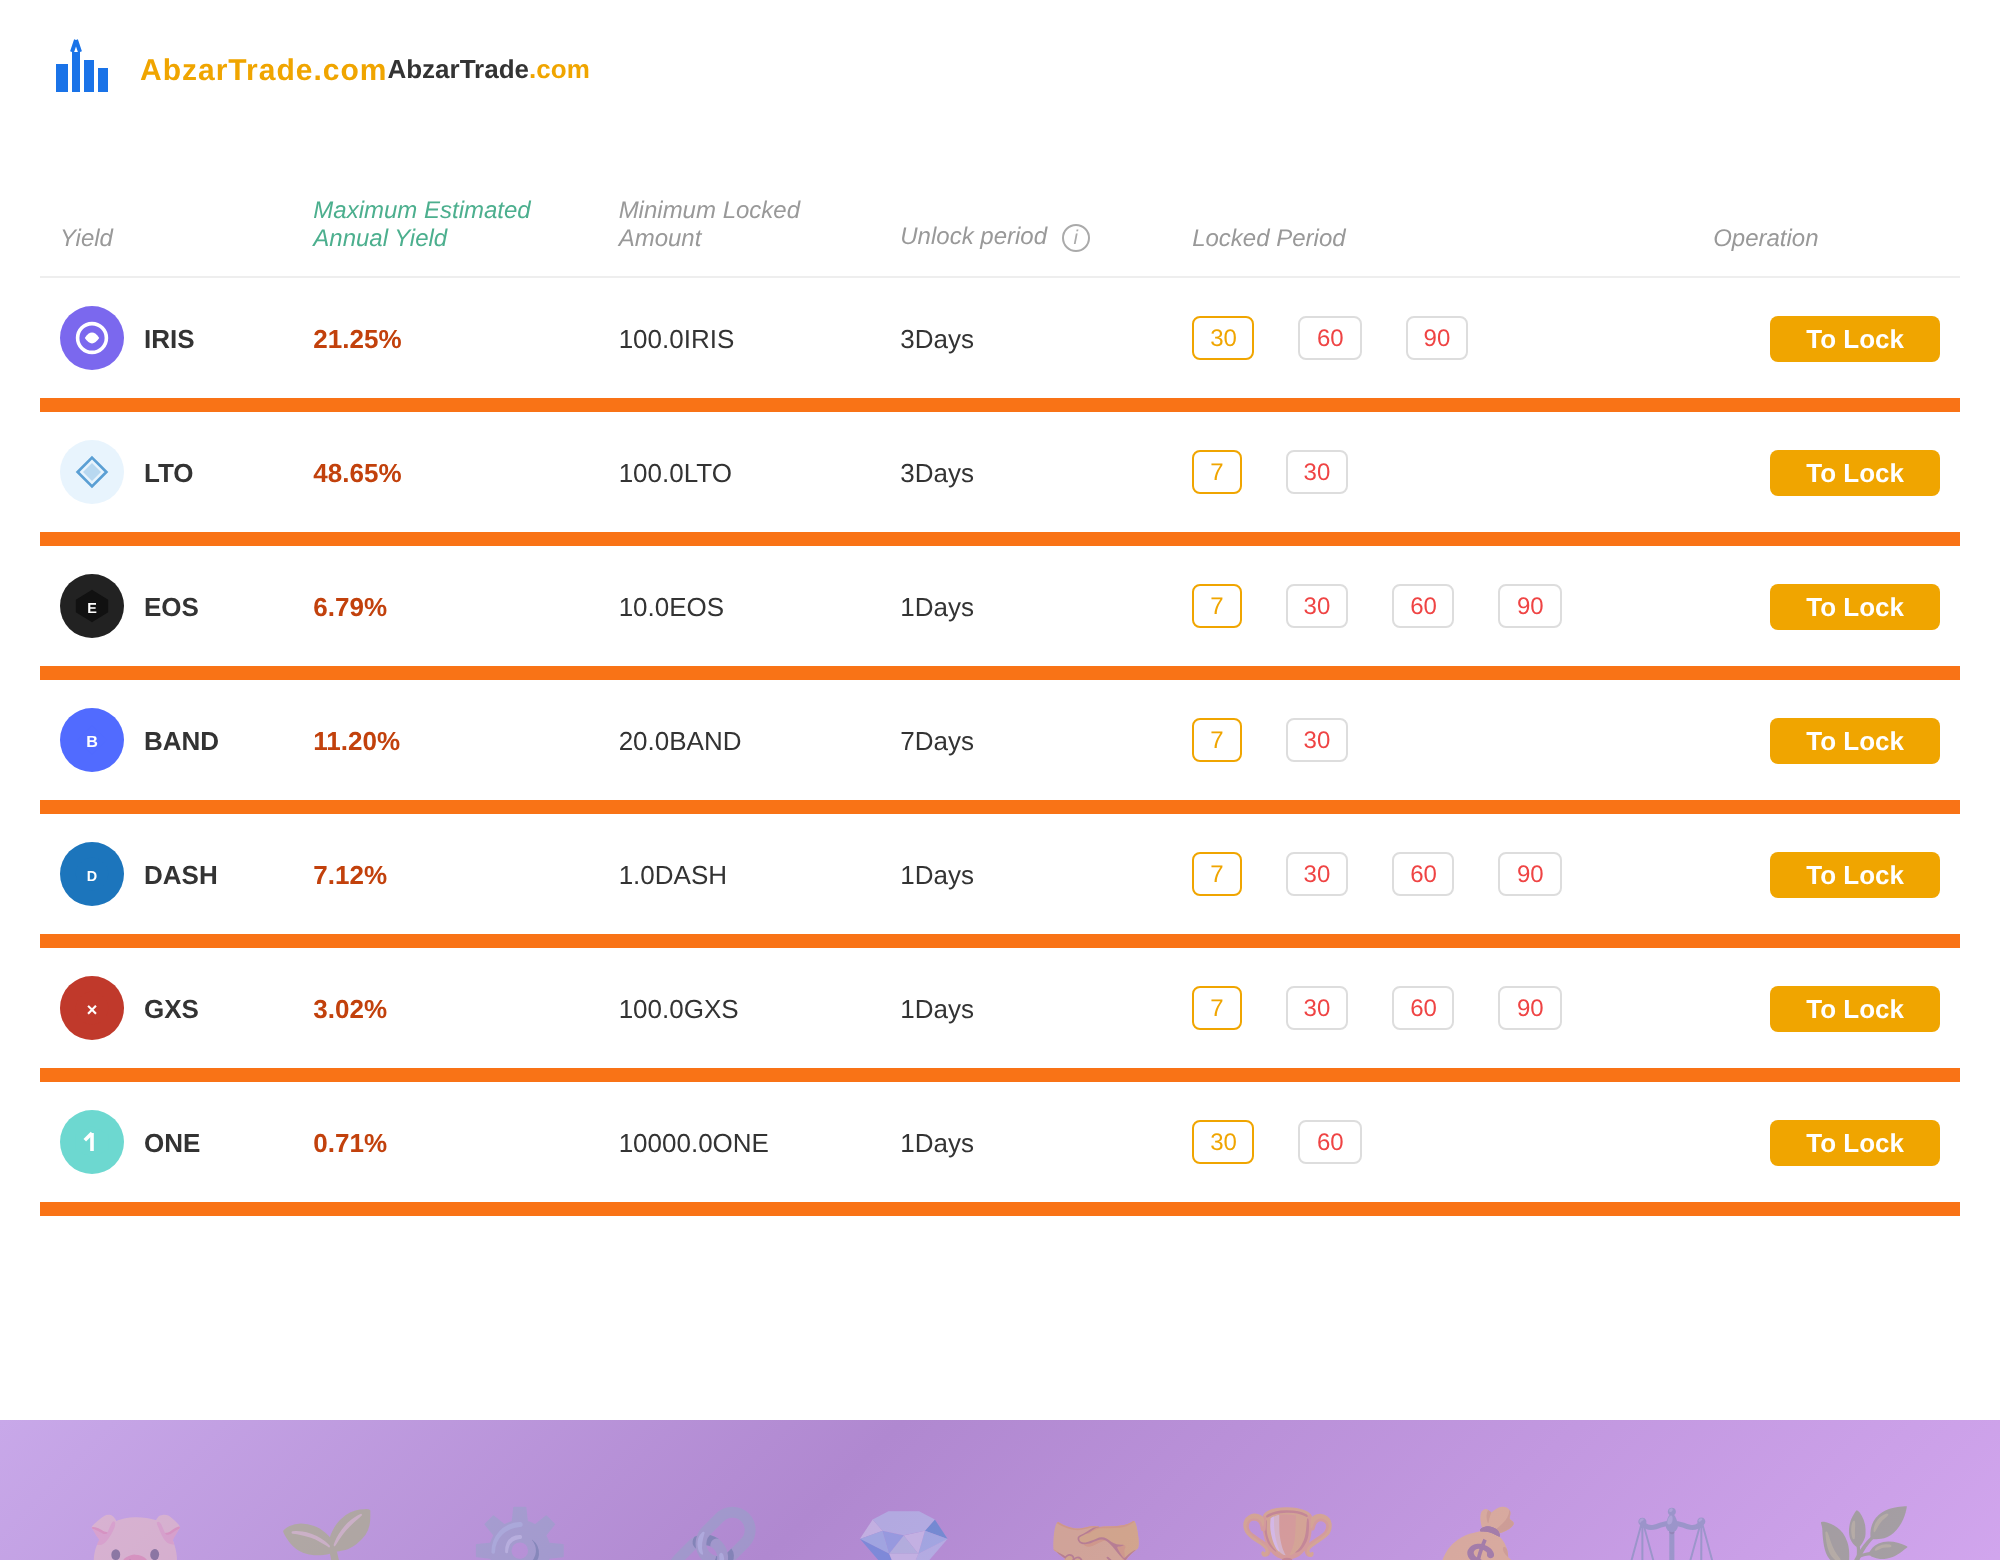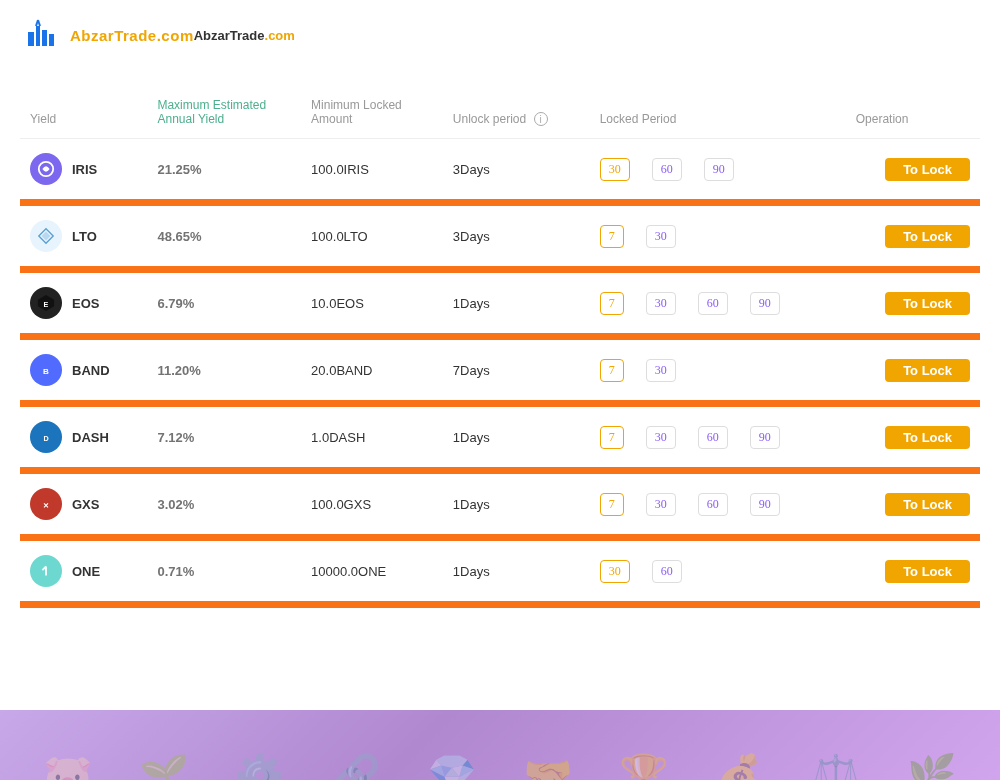--- a/index.html
+++ b/index.html
@@ -51,20 +51,21 @@
     .staking-table thead tr {
       border-bottom: 1px solid #eee;
     }
     .staking-table th {
       font-size: 12px;
       color: #999;
       font-weight: normal;
       padding: 8px 10px 12px;
       text-align: left;
       vertical-align: bottom;
+      font-style: italic;
     }
     .staking-table td {
       padding: 14px 10px;
       vertical-align: middle;
       border-bottom: 7px solid #f97316;
       font-size: 13px;
       color: #333;
     }
 
     .coin-cell {
@@ -82,36 +83,35 @@
       font-size: 14px;
       font-weight: bold;
       flex-shrink: 0;
     }
     .coin-name {
       font-weight: 600;
       font-size: 13px;
     }
 
     .yield-value {
-      color: #737373;
+      color: #c2410c;
       font-weight: 600;
     }
 
     .period-badges {
       display: flex;
       gap: 22px;
       align-items: center;
-      font-family: Liberation Serif, serif;
     }
     .period-badge {
       border: 1px solid #ddd;
       border-radius: 4px;
       padding: 3px 8px;
       font-size: 12px;
-      color: #8b5cf6;
+      color: #ef4444;
       cursor: pointer;
       background: #fff;
     }
     .period-badge.active {
       border-color: #f0a500;
       color: #f0a500;
     }
 
     .to-lock-btn {
       background: #f0a500;

